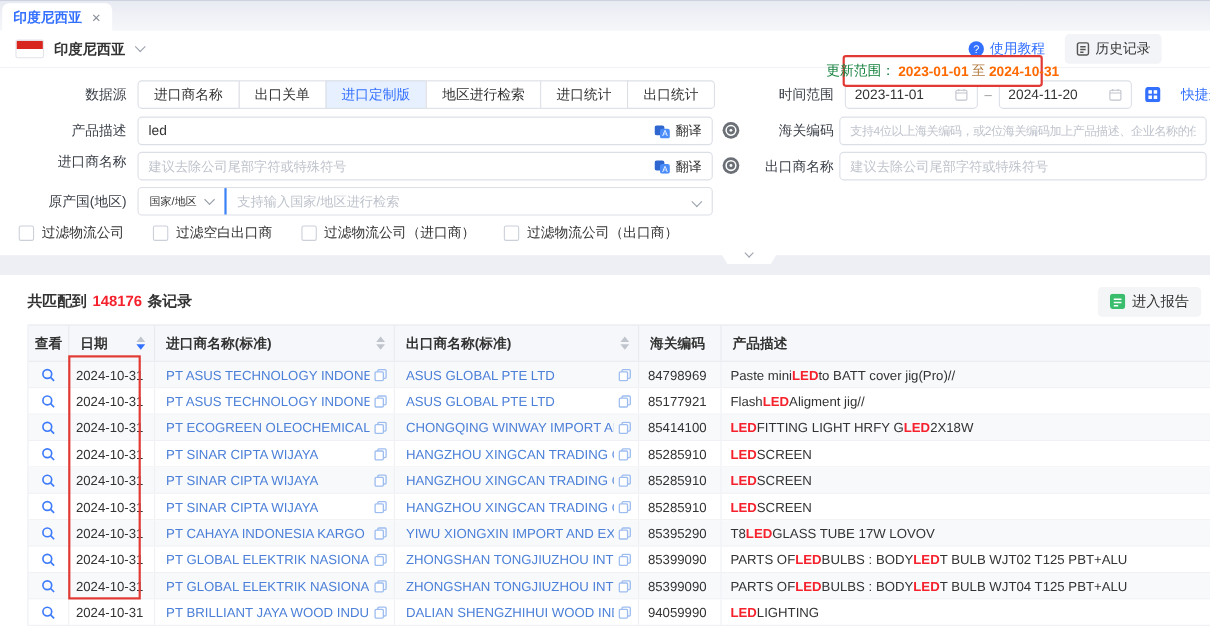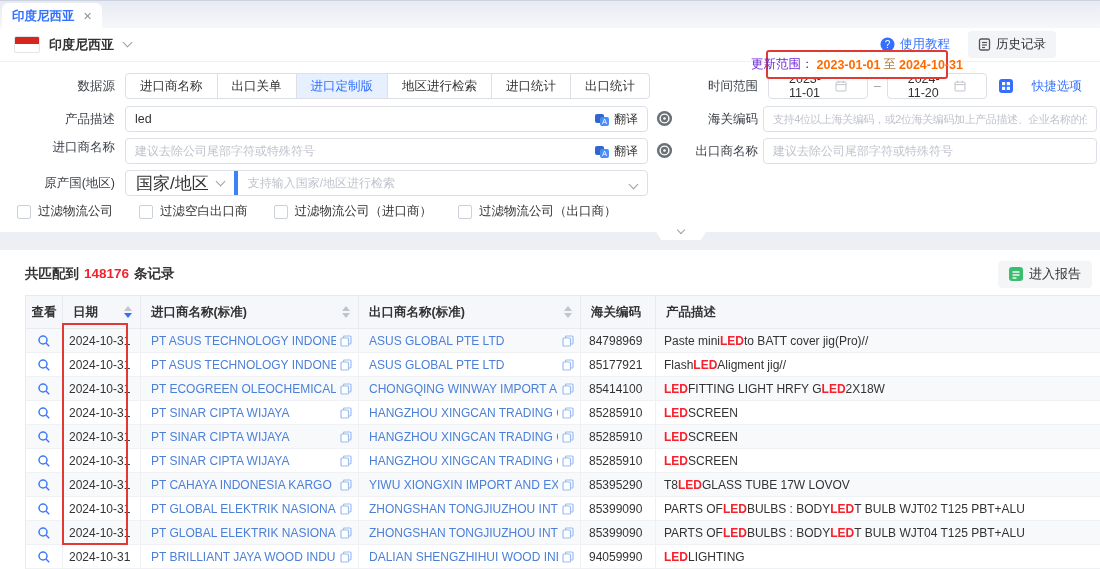--- a/index.html
+++ b/index.html
@@ -28,61 +28,61 @@
   .tb-btn { display:flex; align-items:center; gap:5px; font-size:12.5px; cursor:pointer; }
   .tb-tutorial { color:#3370ff; }
   .tb-history { color:#333; background:#f3f4f7; border-radius:4px; padding:5px 10px; }
   .star { position:absolute; left:1088px; top:36px; color:#f6c028; font-size:16px; }
 
   
   .anno-update { position:absolute; left:766px; top:50px; width:182px; height:29px;
     border:2px solid #e13a34; border-radius:3px; background:#fff; z-index:6;
     display:flex; align-items:center; justify-content:center; gap:3px;
     font-size:12.5px; white-space:nowrap; }
-  .anno-update .lbl { color:#6d28d9; }
+  .anno-update .lbl { color:#15803d; }
   .anno-update .dt { color:#ff6a00; font-weight:bold; }
   .anno-update .jn { color:#b07a3e; }
 
   
   .form { position:absolute; top:62px; left:0; right:0; height:170px; background:#fff; }
   .form-label { position:absolute; width:100px; text-align:right; font-size:12.5px;
     color:#3a3f47; line-height:26px; left:15px; }
   .form-label-r { position:absolute; width:70px; text-align:right; font-size:12.5px;
     color:#3a3f47; line-height:26px; left:688px; }
 
   .seg { position:absolute; left:125px; top:11px; display:flex; }
   .seg-btn { height:26px; line-height:24px; padding:0 14px; font-size:12.5px; color:#333;
     background:#fff; border:1px solid #dcdfe6; margin-left:-1px; cursor:pointer; white-space:nowrap; }
   .seg-btn:first-child { border-radius:4px 0 0 4px; margin-left:0; }
   .seg-btn:last-child { border-radius:0 4px 4px 0; }
   .seg-active { background:#e6f0ff; color:#3370ff; }
 
   .timerange { position:absolute; left:768px; top:11px; display:flex; align-items:center; }
-  .date-input { width:100px; height:26px; border:1px solid #dcdfe6; border-radius:4px;
-    display:flex; align-items:center; padding:0 20px; font-size:12.5px; color:#333; background:#fff; }
+  .date-input { width:121px; height:26px; border:1px solid #dcdfe6; border-radius:4px;
+    display:flex; align-items:center; padding:0 8px; font-size:12.5px; color:#333; background:#fff; }
   .date-input .val { flex:1; }
   .date-dash { color:#999; margin:0 6px; font-size:12px; }
   .shortcut { display:flex; align-items:center; gap:19px; margin-left:12px;
     color:#3370ff; font-size:12.5px; cursor:pointer; white-space:nowrap; }
 
   .inputbox { position:absolute; height:26px; border:1px solid #dcdfe6; border-radius:4px;
     background:#fff; display:flex; align-items:center; padding:0 9px; overflow:hidden; }
   .in-left { left:125px; width:523px; }
   .in-right { left:763px; width:334px; }
   .in-val { flex:1; font-size:12.5px; color:#333; white-space:nowrap; overflow:hidden; }
   .in-ph { flex:1; font-size:12px; color:#bfc3cc; white-space:nowrap; overflow:hidden; }
   .in-ph-sm { font-size:11px; letter-spacing:-0.4px; }
   .addon { display:flex; align-items:center; gap:5px; font-size:12px; color:#333;
     padding-left:8px; cursor:pointer; white-space:nowrap; }
   .circle-icon { position:absolute; left:656px; width:17px; height:17px; cursor:pointer; }
 
   .origin { position:absolute; left:125px; top:108px; width:523px; height:26px;
     border:1px solid #dcdfe6; border-radius:4px; display:flex; align-items:center; background:#fff; }
   .origin-select { display:flex; align-items:center; gap:8px; padding:0 10px; height:100%;
-    border-right:4px solid #3b82f6; font-size:17px; color:#333; cursor:pointer; white-space:nowrap; }
+    border-right:2px solid #3b82f6; font-size:10px; color:#333; cursor:pointer; white-space:nowrap; }
   .origin-select .chev, .origin-caret .chev { margin-top:-3px; margin-left:0; }
   .origin-ph { flex:1; font-size:12px; color:#bfc3cc; padding:0 10px; white-space:nowrap; overflow:hidden; }
   .origin-caret { padding-right:10px; }
 
   .filters { position:absolute; left:17px; top:141px; display:flex; align-items:center; }
   .chk { display:flex; align-items:center; margin-right:26px; cursor:pointer; }
   .chk-box { width:14px; height:14px; border:1px solid #ccd0d9; border-radius:2px;
     background:#fff; margin-right:7px; }
   .chk-label { font-size:12.5px; color:#333; white-space:nowrap; }
 

